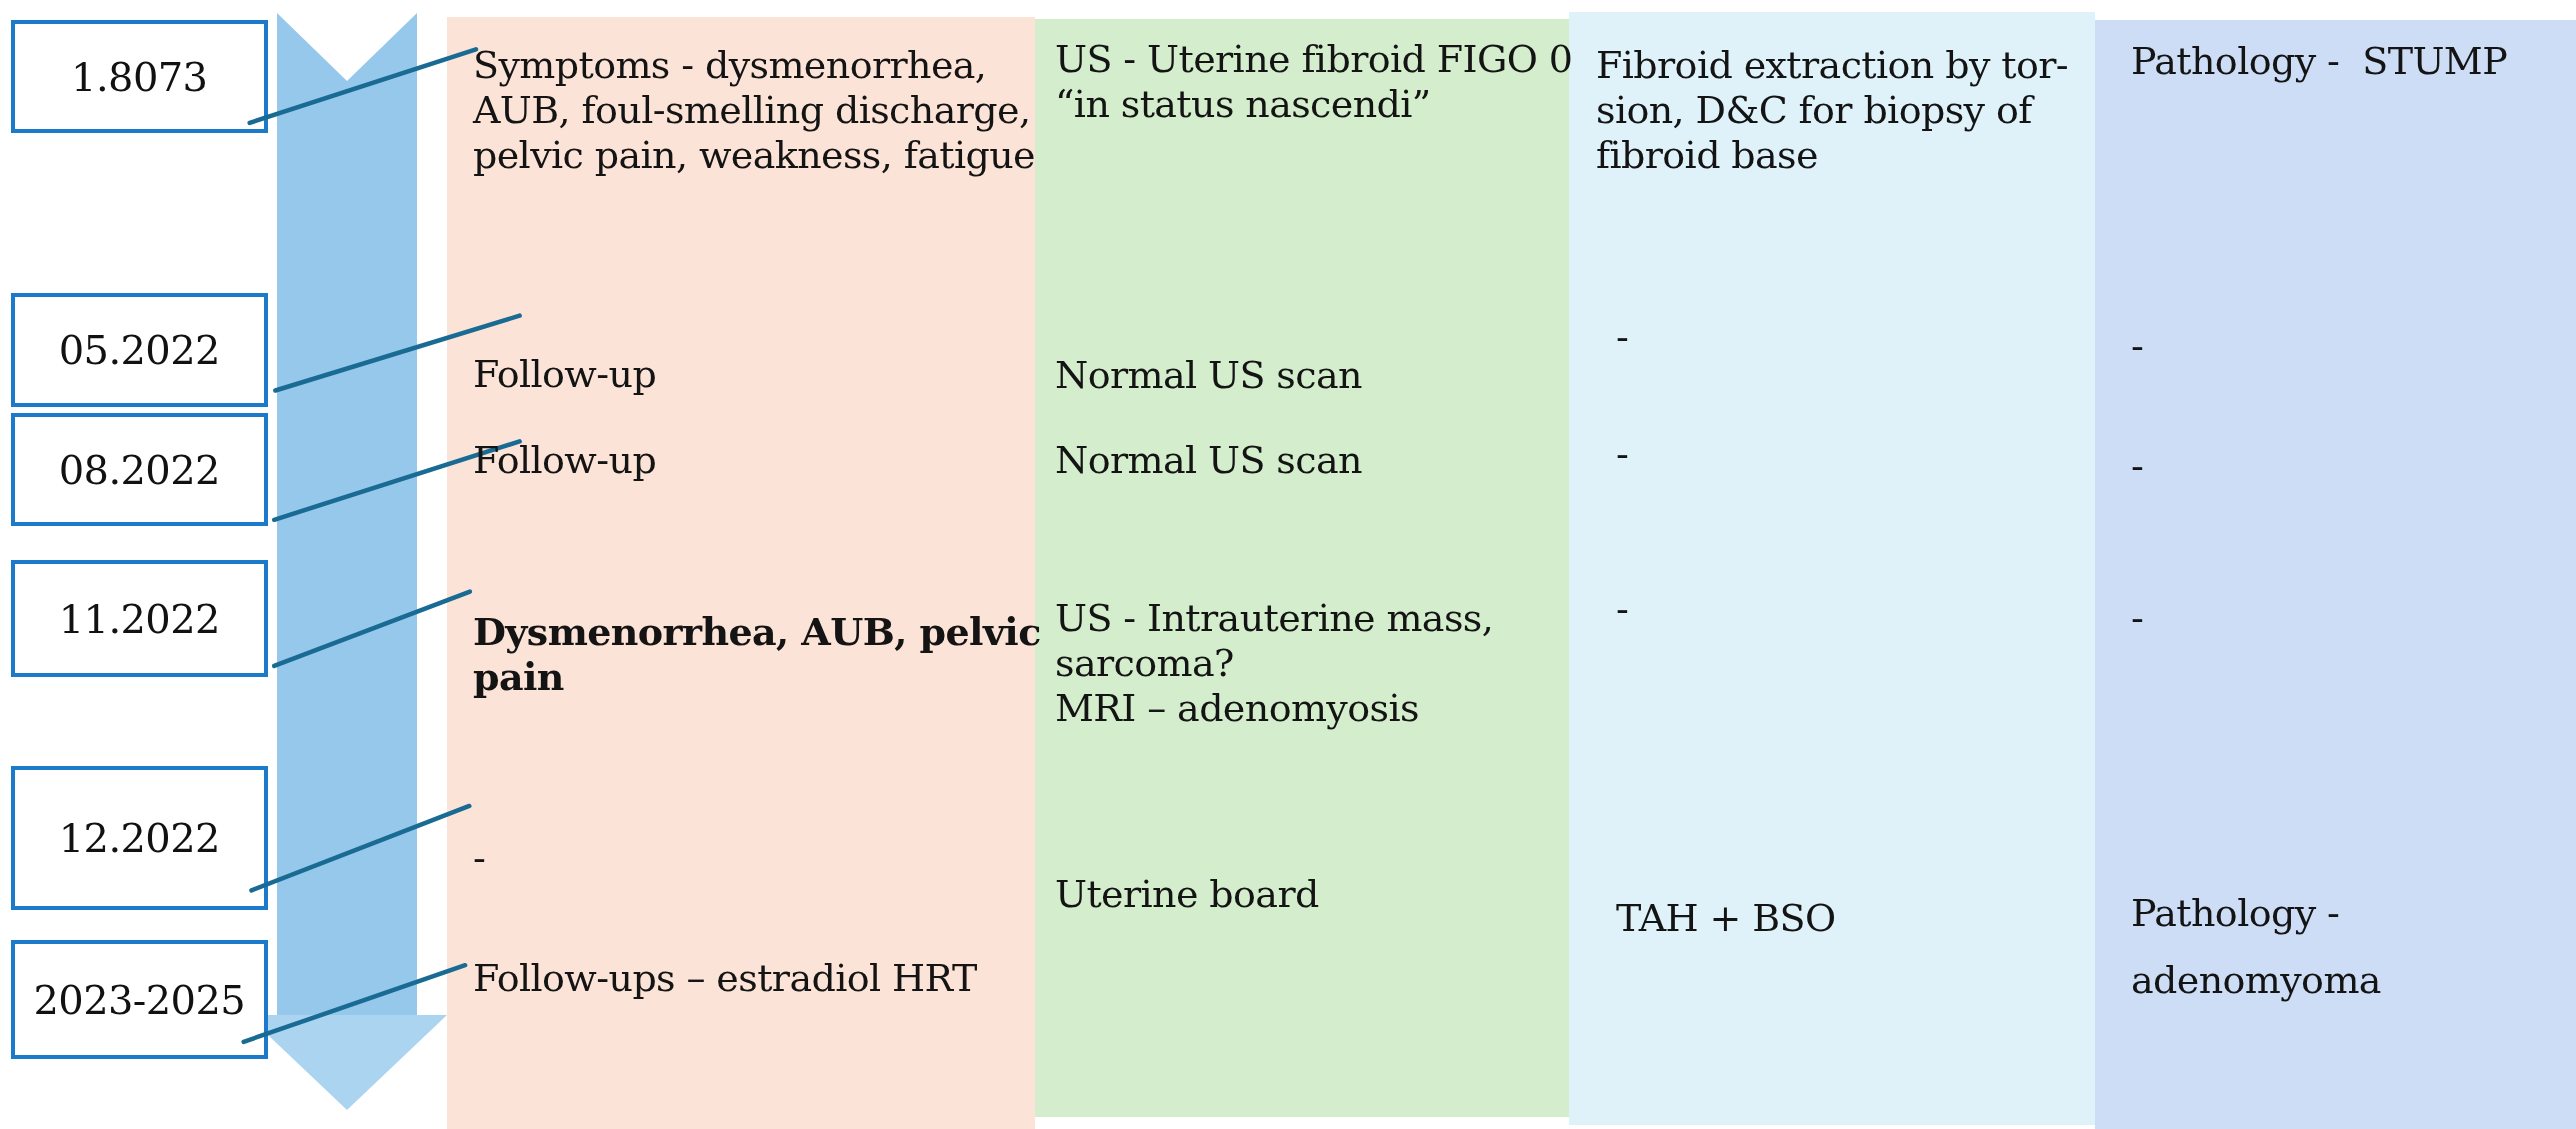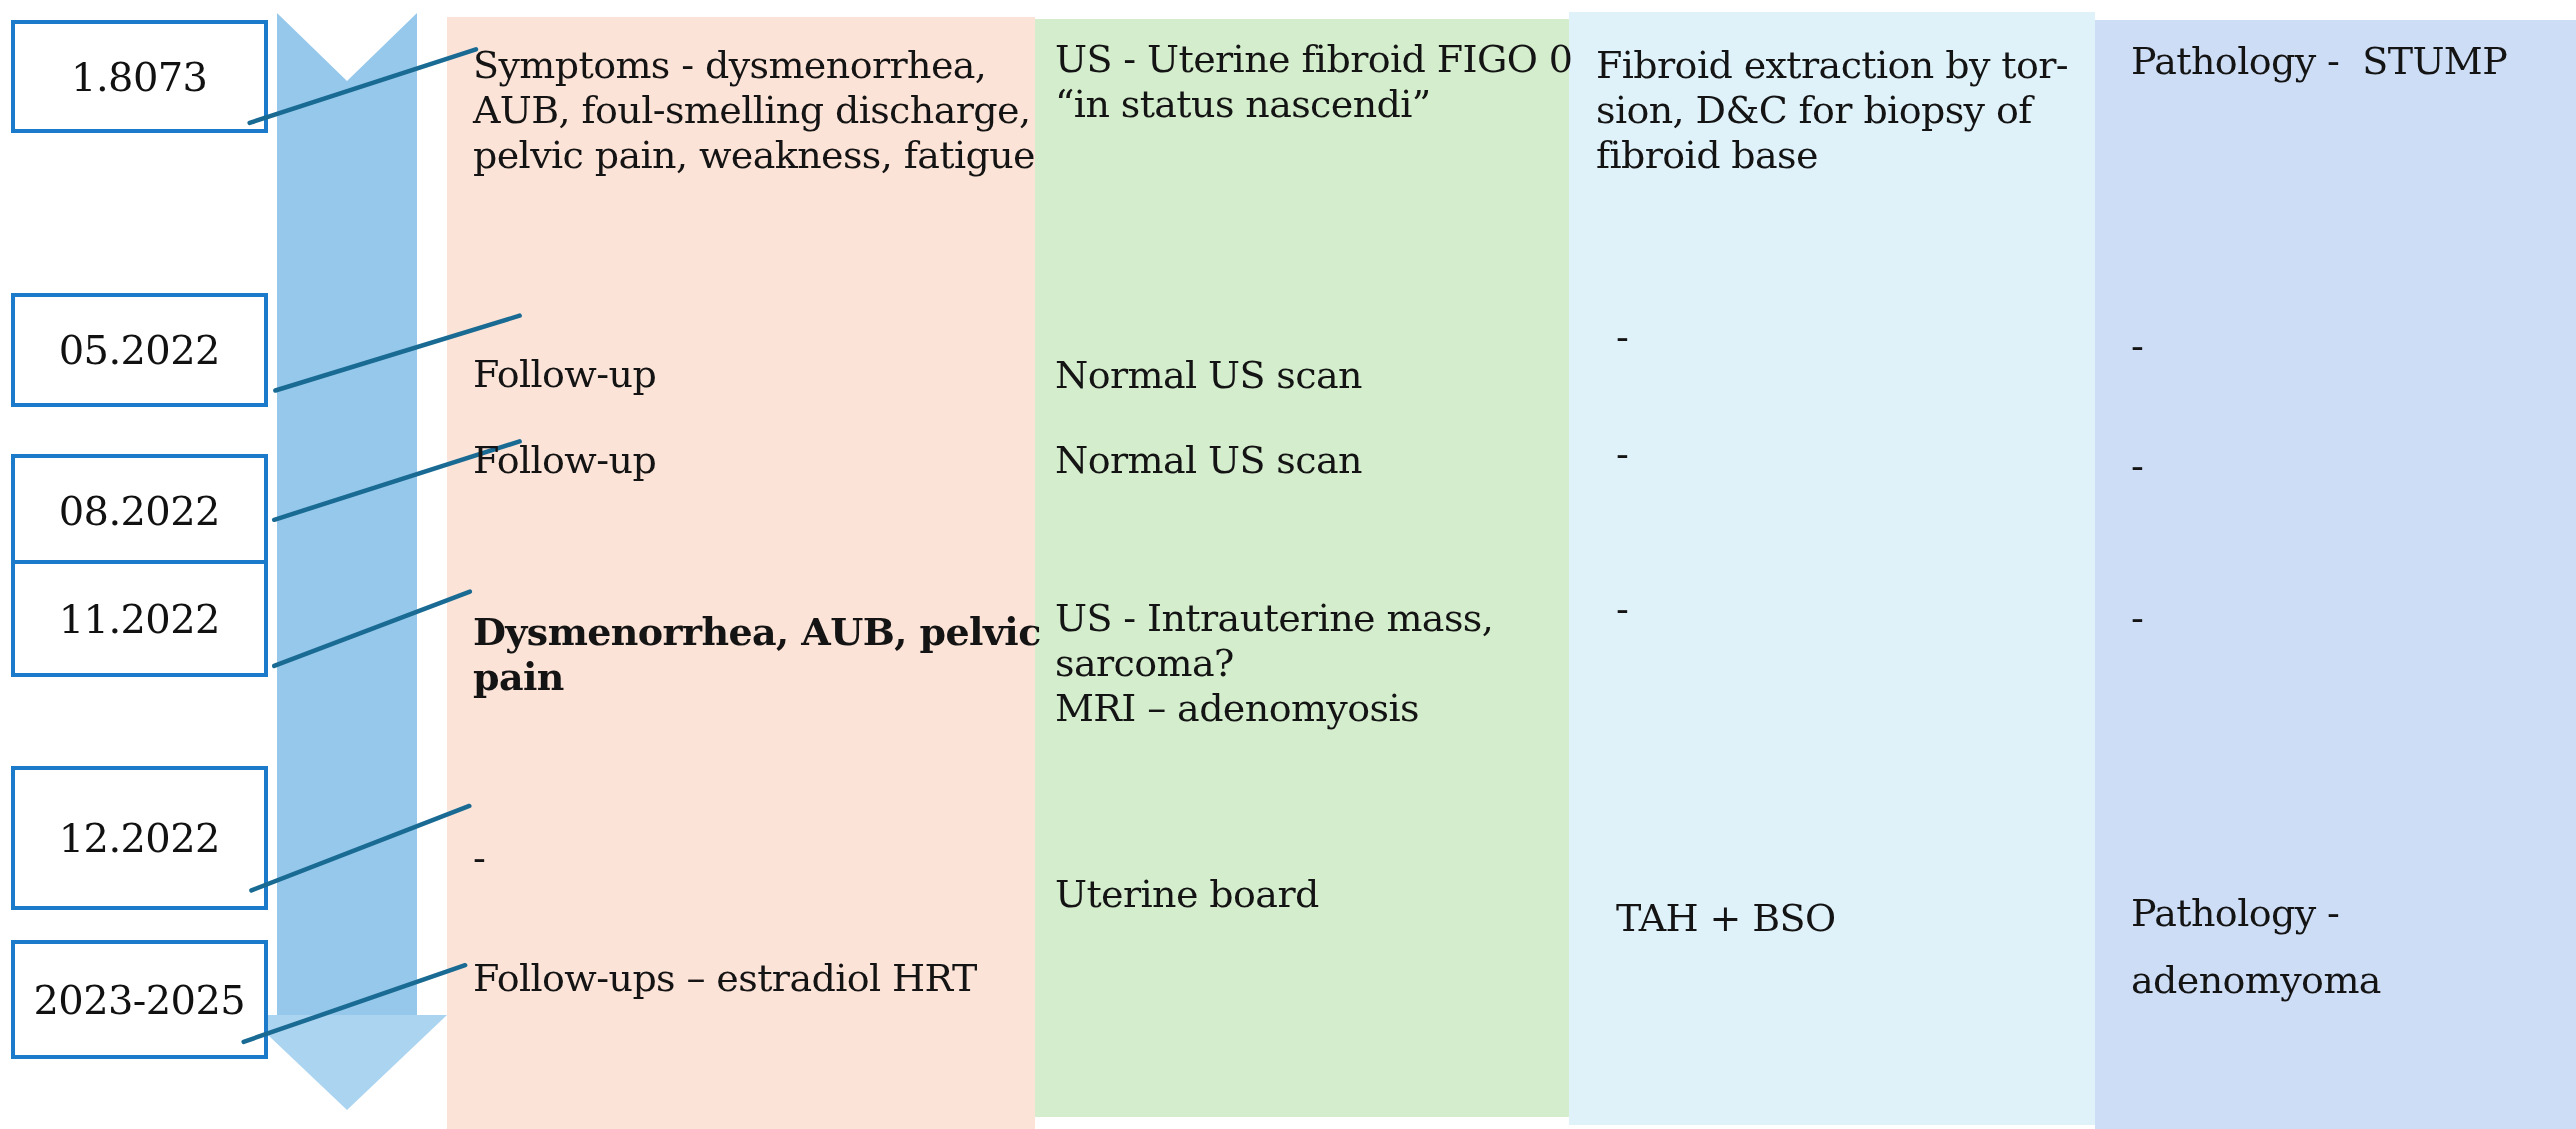--- a/index.html
+++ b/index.html
@@ -43,21 +43,21 @@
     align-items: center;
     justify-content: center;
   }
   .date-box .date-label {
     font-size: 40px;
     letter-spacing: -0.6px;
     color: #111111;
   }
   .db1 { top: 20px;   height: 113px; }
   .db2 { top: 293px;  height: 114px; }
-  .db3 { top: 413px;  height: 113px; margin-top: 41px; }
+  .db3 { top: 413px;  height: 113px; }
   .db4 { top: 560px;  height: 117px; }
   .db5 { top: 766px; height: 144px; justify-content: center; }
   .db6 { top: 940px; height: 119px; }
 
   .cell {
     position: absolute;
     font-size: 38px;
     line-height: 45px;
     letter-spacing: -0.6px;
     white-space: pre-wrap;

